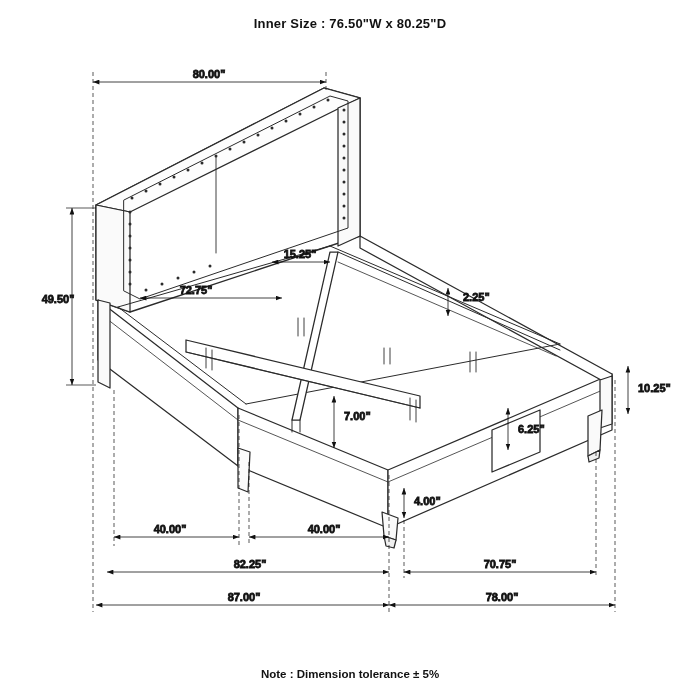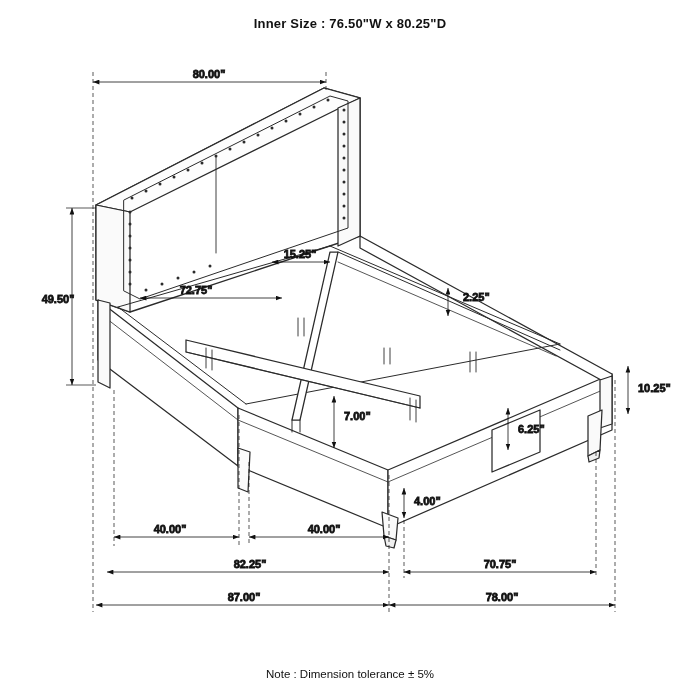--- a/index.html
+++ b/index.html
@@ -31,21 +31,21 @@
     letter-spacing: 0.2px;
     color: #111;
   }
   .note {
     position: absolute;
     top: 668px;
     left: 0;
     width: 700px;
     text-align: center;
     font-size: 11.5px;
-    font-weight: normal;
+    font-weight: bold;
     color: #111;
   }
   svg.diagram {
     position: absolute;
     top: 0;
     left: 0;
     width: 700px;
     height: 700px;
   }
   .dimtext {

